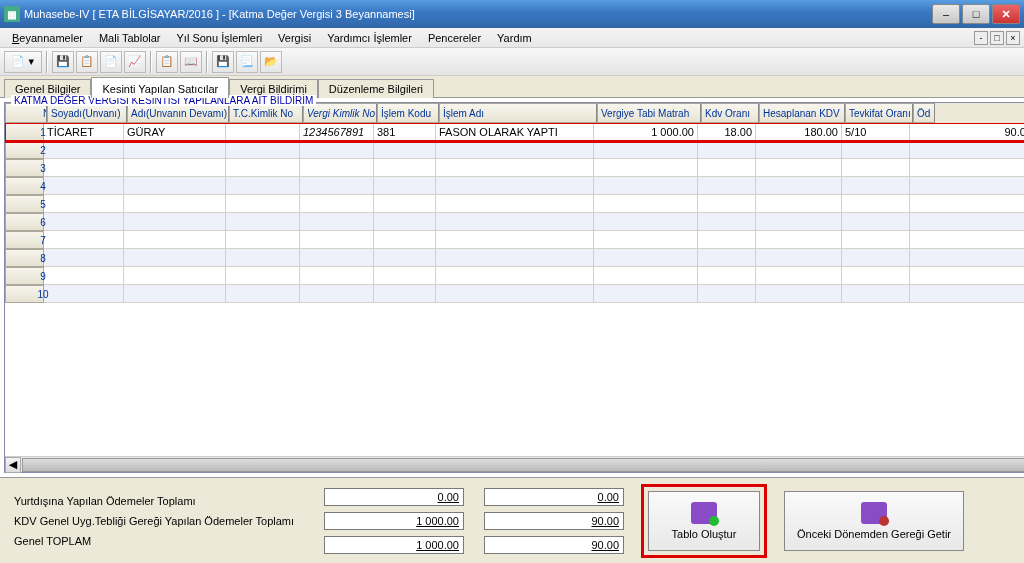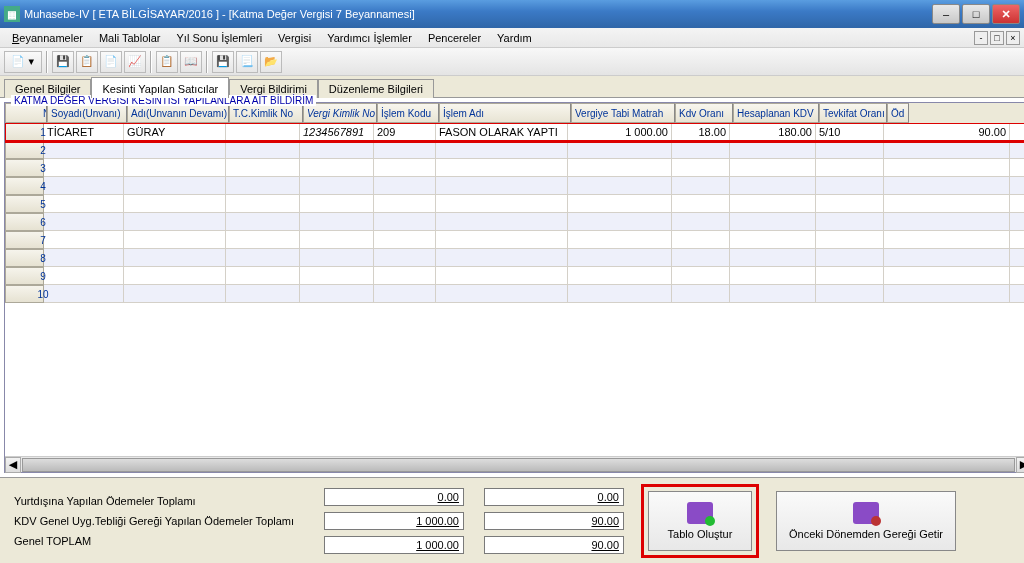--- a/index.html
+++ b/index.html
@@ -46,37 +46,37 @@
     
     .scroll-track-h { height: 16px; background: #e8e8e8; border-top: 1px solid #ccc; display: flex; align-items: center; }
     .sb-btn { width: 16px; height: 16px; background: linear-gradient(#f2f2f2,#ddd); border: 1px solid #aaa; display: flex; align-items: center; justify-content: center; }
     .sb-thumb { height: 14px; background: linear-gradient(#ddd,#bbb); border: 1px solid #999; flex: 1; margin: 0 1px; }
     
     .summary-panel { height: 86px; background: #ece9d8; border-top: 1px solid #999; padding: 8px 14px; display: flex; align-items: center; gap: 20px; }
     .summary-labels { display: flex; flex-direction: column; gap: 8px; width: 290px; }
     .summary-vals { display: flex; flex-direction: column; gap: 6px; width: 140px; }
     .summary-vals2 { display: flex; flex-direction: column; gap: 6px; width: 140px; }
     .sum-field { height: 18px; border: 1px solid #7a7a7a; background: #fff; text-align: right; padding: 0 4px; display: flex; align-items: center; justify-content: flex-end; text-decoration: underline; }
-    .big-btn { height: 60px; width: 104px; background: linear-gradient(#fafafa,#e8e8e8); border: 1px solid #888; display: flex; flex-direction: column; align-items: center; justify-content: center; gap: 4px; cursor: pointer; }
+    .big-btn { height: 60px; width: 112px; background: linear-gradient(#fafafa,#e8e8e8); border: 1px solid #888; display: flex; flex-direction: column; align-items: center; justify-content: center; gap: 4px; cursor: pointer; }
     .big-btn .ico { width: 26px; height: 22px; background: #8a4bc6; border-radius: 3px; position: relative; }
     .big-btn .ico.a::after { content: ''; position: absolute; right: -2px; bottom: -2px; width: 10px; height: 10px; background: #2b3; border-radius: 50%; }
     .big-btn .ico.b::after { content: ''; position: absolute; right: -2px; bottom: -2px; width: 10px; height: 10px; background: #b33; border-radius: 50%; }
     .highlight-btn { outline: 3px solid #d00; padding: 4px; }
     
     .w-no { width: 26px; padding-left: 37px; }
     .w-a { width: 80px; } .w-b { width: 102px; } .w-c { width: 74px; } .w-d { width: 74px; font-style: italic; }
-    .w-e { width: 62px; } .w-f { width: 132px; } .w-g { width: 104px; } .w-h { width: 58px; }
+    .w-e { width: 62px; } .w-f { width: 158px; } .w-g { width: 104px; } .w-h { width: 58px; }
     .w-i { width: 86px; } .w-j { width: 68px; } .w-k { width: 126px; } .w-l { width: 22px; }
   </style>
 </head>
 <body>
 
 <div class="titlebar">
   <div class="titlebar-icon">▦</div>
-  <span class="titlebar-text">Muhasebe-IV [ ETA BİLGİSAYAR/2016 ]  - [Katma Değer Vergisi 7 Beyannamesi]</span>
+  <span class="titlebar-text">Muhasebe-IV [ ETA BİLGİSAYAR/2016 ]  - [Katma Değer Vergisi 3 Beyannamesi]</span>
   <div class="window-controls">
     <div class="win-btn">–</div>
     <div class="win-btn">□</div>
     <div class="win-btn close">✕</div>
   </div>
 </div>
 
 <div class="menubar">
   <span class="menu-item"><u>B</u><span>eyannameler</span></span>
   <span class="menu-item">Mali Tablolar</span>
@@ -135,21 +135,21 @@
         <div class="grid-header-cell w-l">Öd</div>
       </div>
 
       <div class="grid-body" id="grid-body">
           <div class="grid-row highlight-row">
             <div class="row-header w-no">1</div>
             <div class="grid-cell w-a">TİCARET</div>
             <div class="grid-cell w-b">GÜRAY</div>
             <div class="grid-cell w-c"></div>
             <div class="grid-cell w-d">1234567891</div>
-            <div class="grid-cell w-e">209</div>
+            <div class="grid-cell w-e">381</div>
             <div class="grid-cell w-f">FASON OLARAK YAPTI</div>
             <div class="grid-cell w-g num">1 000.00</div>
             <div class="grid-cell w-h num">18.00</div>
             <div class="grid-cell w-i num">180.00</div>
             <div class="grid-cell w-j">5/10</div>
             <div class="grid-cell w-k num">90.00</div>
             <div class="grid-cell w-l"></div>
           </div>
           <div class="grid-row">
             <div class="row-header w-no">2</div>

